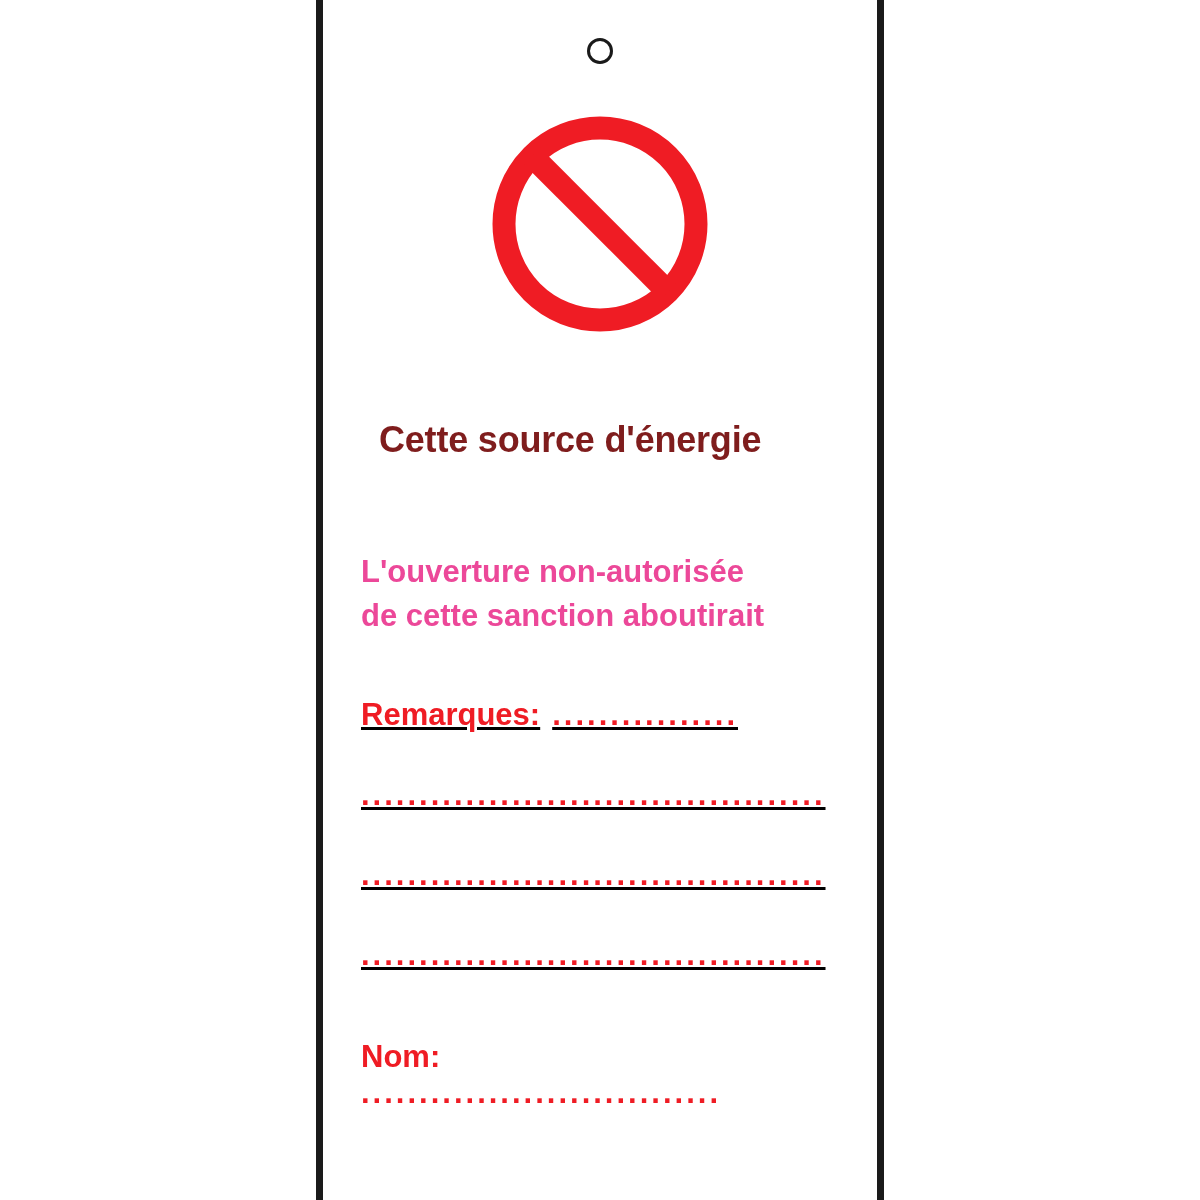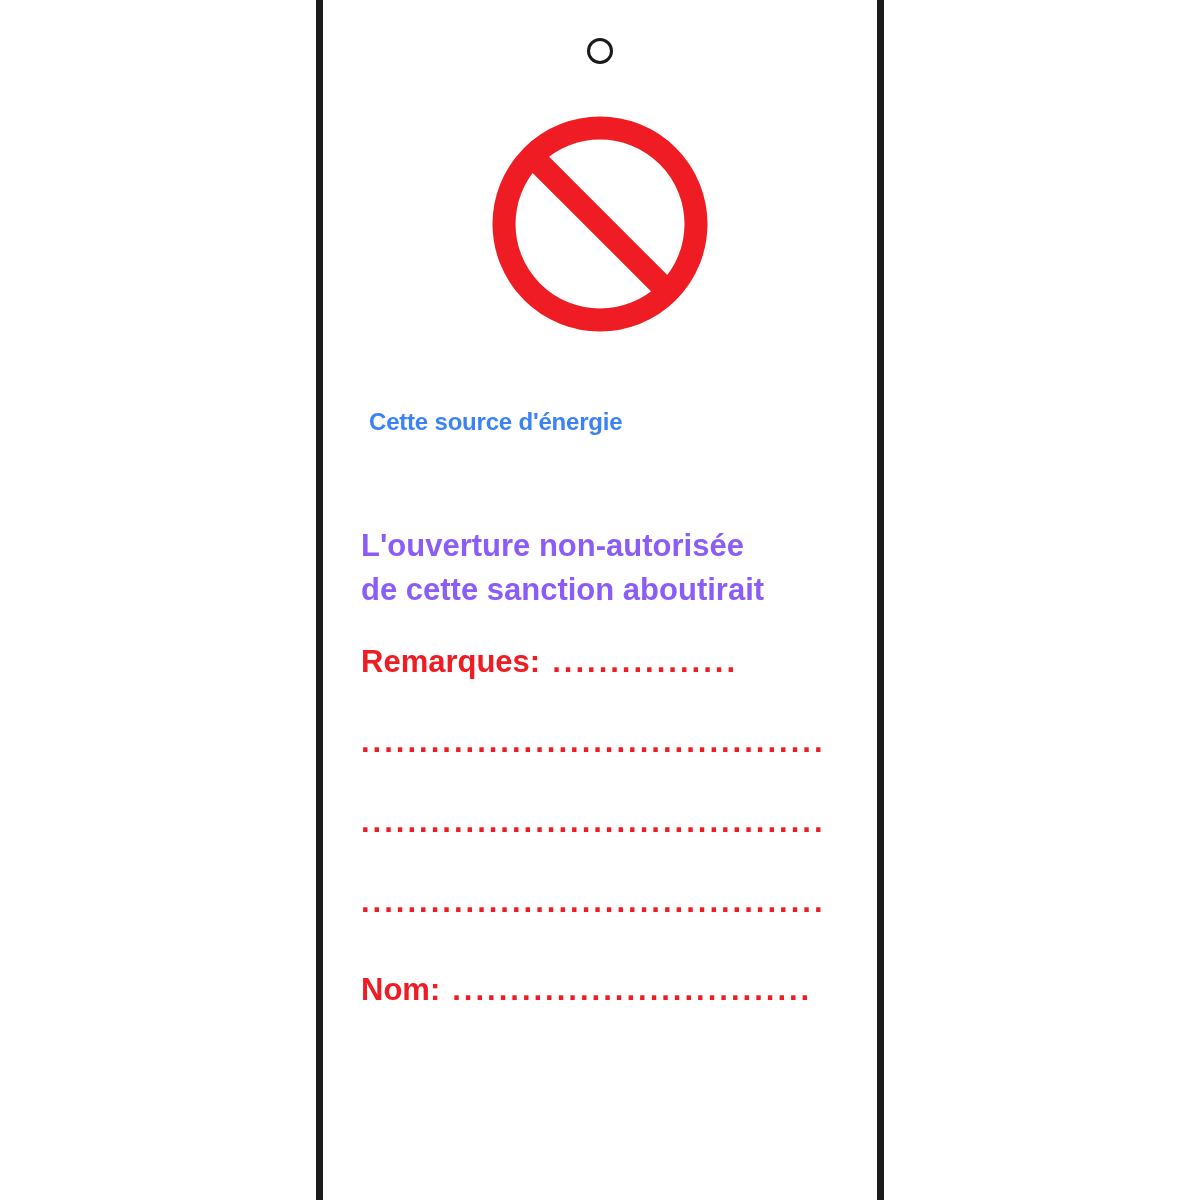--- a/index.html
+++ b/index.html
@@ -47,36 +47,37 @@
     width: 224px;
     height: 224px;
   }
   .tag-text {
     position: absolute;
     left: 38px;
     right: 24px;
     top: 398px;
   }
   .headline {
-    color: #3b82f6;
+    color: #7f1d1d;
     font-weight: bold;
-    font-size: 24px;
+    font-size: 36px;
     line-height: 1.32;
     letter-spacing: -0.2px;
-    margin: 8px;
+    margin: 18px;
   }
   .warning {
-    color: #8b5cf6;
+    color: #ec4899;
     font-weight: bold;
     font-size: 31px;
     line-height: 1.42;
     margin: 86px 0 12px 0;
   }
   .field-block {
-    margin-top: 32px;
+    margin-top: 59px;
+    text-decoration: underline;
   }
   .field-row {
     display: flex;
     align-items: baseline;
     color: #ef1c24;
     font-weight: bold;
     font-size: 31px;
     white-space: nowrap;
   }
   .field-label {
@@ -93,21 +94,22 @@
   .line-row {
     margin-top: 44px;
     color: #ef1c24;
     font-weight: bold;
     font-size: 31px;
     letter-spacing: 3px;
     overflow: hidden;
     white-space: nowrap;
   }
   .name-row {
-    margin-top: 52px;
+    margin-top: 66px;
+    flex-direction: column;
   }
 </style>
 </head>
 <body>
 
 <div id="stage">
   <div class="tag">
 
     <div class="hole"></div>
 

